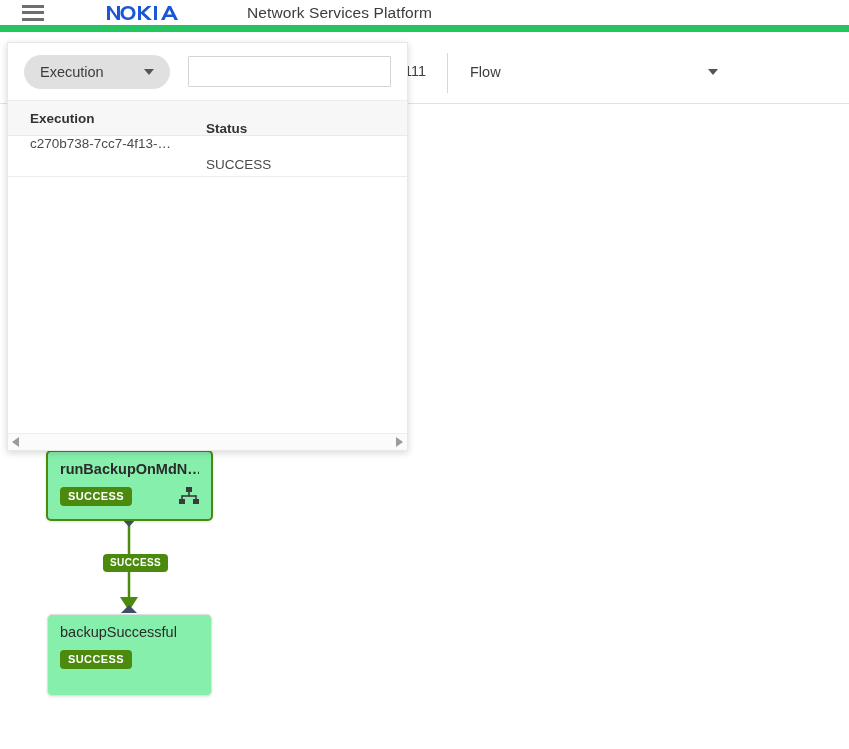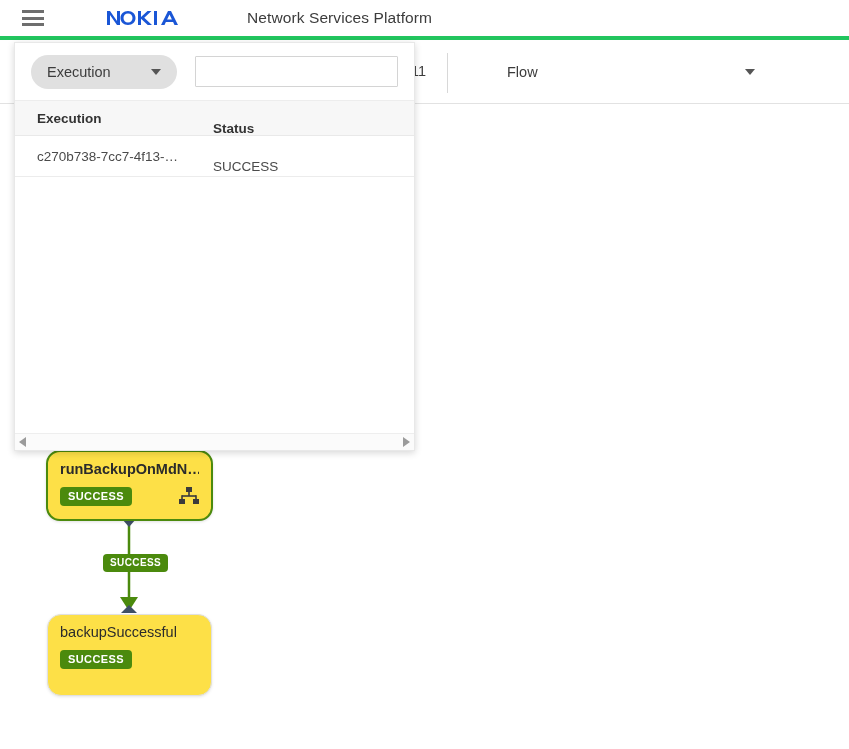--- a/index.html
+++ b/index.html
@@ -15,23 +15,23 @@
     color: #3c3c3c;
     overflow: hidden;
     position: relative;
   }
 
   
   .header {
     position: absolute;
     left: 0; top: 0;
     width: 849px;
-    height: 40px;
-    background: #ffffff;
-    border-bottom: 4px solid #22c55e;
+    height: 32px;
+    background: #ffffff;
+    border-bottom: 7px solid #22c55e;
     display: flex;
     align-items: center;
     text-align: center;
   }
   .hamburger {
     width: 22px;
     height: 16px;
     margin-left: 22px;
     display: flex;
     flex-direction: column;
@@ -93,37 +93,36 @@
   .flow-select {
     position: absolute;
     left: 470px;
     top: 14px;
     width: 248px;
     height: 34px;
     display: flex;
     align-items: center;
     justify-content: space-between;
     cursor: pointer;
-    margin-left: 37px;
   }
   .flow-select-label {
     font-size: 14.5px;
     color: #3c3c3c;
   }
   .caret-down {
     width: 0; height: 0;
     border-left: 5px solid transparent;
     border-right: 5px solid transparent;
     border-top: 6px solid #555;
   }
 
   
   .exec-panel {
     position: absolute;
-    left: 14px;
+    left: 7px;
     top: 42px;
     width: 401px;
     height: 409px;
     background: #ffffff;
     border: 1px solid #e8e8e8;
     box-shadow: 0 2px 7px rgba(0,0,0,0.16);
     z-index: 20;
     display: flex;
     flex-direction: column;
   }
@@ -182,21 +181,20 @@
   .col-status { width: 160px; margin-top: 21px; }
 
   .exec-rows {
     flex: 1 1 auto;
     overflow: hidden;
     background: #ffffff;
   }
   .exec-row {
     height: 41px;
     display: flex;
-    align-items: center;
     border-bottom: 1px solid #ececec;
     cursor: pointer;
     background: #fff;
   }
   .td {
     font-size: 13.5px;
     color: #4a4a4a;
   }
 
   .exec-scrollbar {
@@ -228,22 +226,22 @@
   .canvas {
     position: absolute;
     left: 0; top: 105px;
     width: 849px;
     height: 644px;
     background: #ffffff;
     z-index: 1;
   }
   .flow-node {
     position: absolute;
-    background: #fde047;
-    border-radius: 14px;
+    background: #86efac;
+    border-radius: 5px;
     padding: 10px 12px 22px 12px;
   }
   .node-1 {
     left: 46px;
     top: 345px;
     width: 167px;
     height: 71px;
     border: 2px solid #4b8a0d;
     box-shadow: 0 1px 3px rgba(0,0,0,0.12);
   }

